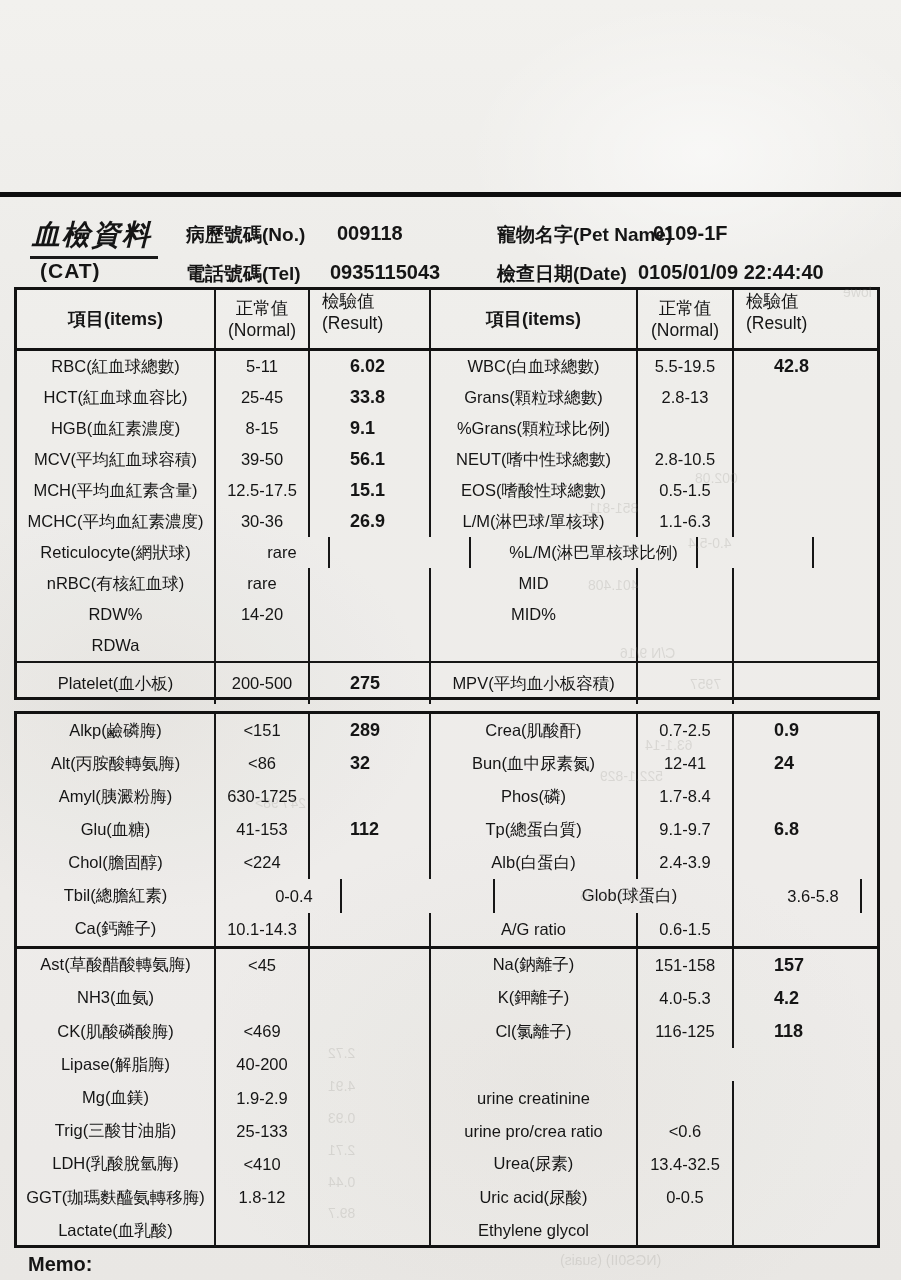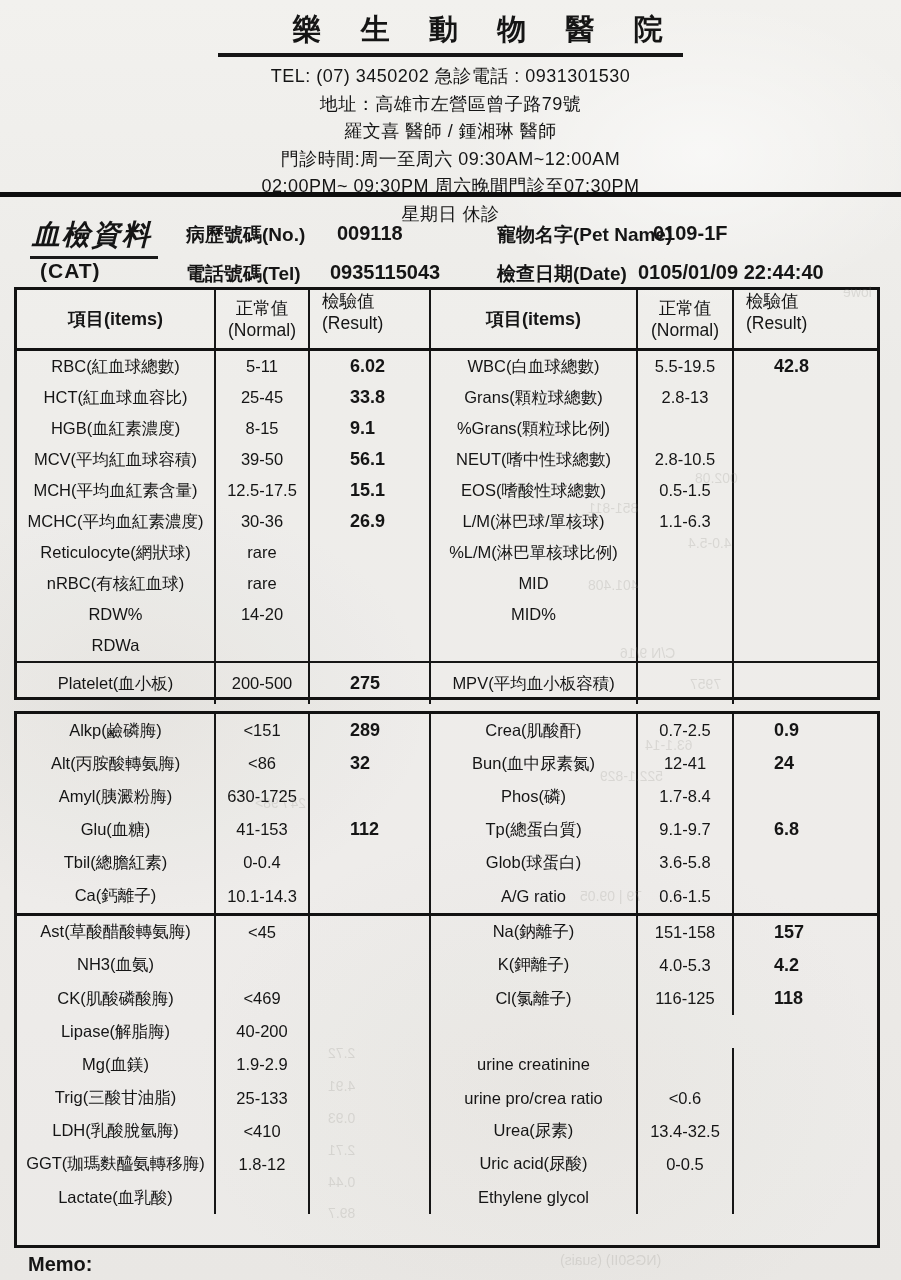--- a/index.html
+++ b/index.html
@@ -73,29 +73,20 @@
     color:#8f8d86;opacity:0.22;font-size:14px;
     filter:blur(0.4px);white-space:nowrap;pointer-events:none;
   }
   .memo{font-size:20px;font-weight:bold;}
 </style>
 </head>
 <body>
 
 <div class="page">
 
-  <div class="clinic-header">
-    <div class="clinic-title">樂 生 動 物 醫 院</div>
-    <div class="hline first">TEL: (07) 3450202  急診電話 : 0931301530</div>
-    <div class="hline">地址：高雄市左營區曾子路79號</div>
-    <div class="hline">羅文喜 醫師 / 鍾湘琳 醫師</div>
-    <div class="hline">門診時間:周一至周六 09:30AM~12:00AM</div>
-    <div class="hline">02:00PM~ 09:30PM 周六晚間門診至07:30PM</div>
-    <div class="hline">星期日  休診</div>
-  </div>
 
   <div class="rule-thick"></div>
 
   <div class="abs report-title" style="left:30px;top:216px;">血檢資料</div>
   <div class="abs species" style="left:40px;top:259px;">(CAT)</div>
 
   <div class="abs plabel" style="left:186px;top:222px;">病歷號碼(No.)</div>
   <div class="abs pvalue" style="left:337px;top:222px;">009118</div>
   <div class="abs plabel" style="left:497px;top:222px;">寵物名字(Pet Name)</div>
   <div class="abs pvalue" style="left:653px;top:222px;">0109-1F</div>
@@ -168,21 +159,21 @@
           <div class="c5"></div>
         </div>
         <div class="grid-row" style="height: 31px;">
           <div class="c0">MCHC(平均血紅素濃度)</div>
           <div class="c1">30-36</div>
           <div class="c2">26.9</div>
           <div class="c3">L/M(淋巴球/單核球)</div>
           <div class="c4">1.1-6.3</div>
           <div class="c5"></div>
         </div>
-        <div class="grid-row" style="height: 31px;">
+        <div class="grid-row" style="height: 31px; gap: 20px;">
           <div class="c0">Reticulocyte(網狀球)</div>
           <div class="c1">rare</div>
           <div class="c2"></div>
           <div class="c3">%L/M(淋巴單核球比例)</div>
           <div class="c4"></div>
           <div class="c5"></div>
         </div>
         <div class="grid-row" style="height: 31px;">
           <div class="c0">nRBC(有核紅血球)</div>
           <div class="c1">rare</div>
@@ -249,20 +240,28 @@
         </div>
         <div class="grid-row" style="height: 33.1px;">
           <div class="c0">Glu(血糖)</div>
           <div class="c1">41-153</div>
           <div class="c2">112</div>
           <div class="c3">Tp(總蛋白質)</div>
           <div class="c4">9.1-9.7</div>
           <div class="c5">6.8</div>
         </div>
         <div class="grid-row" style="height: 33.1px;">
+          <div class="c0">Chol(膽固醇)</div>
+          <div class="c1">&lt;224</div>
+          <div class="c2"></div>
+          <div class="c3">Alb(白蛋白)</div>
+          <div class="c4">2.4-3.9</div>
+          <div class="c5"></div>
+        </div>
+        <div class="grid-row" style="height: 33.1px; gap: 32px;">
           <div class="c0">Tbil(總膽紅素)</div>
           <div class="c1">0-0.4</div>
           <div class="c2"></div>
           <div class="c3">Glob(球蛋白)</div>
           <div class="c4">3.6-5.8</div>
           <div class="c5"></div>
         </div>
         <div class="grid-row" style="height: 33.1px;">
           <div class="c0">Ca(鈣離子)</div>
           <div class="c1">10.1-14.3</div>

